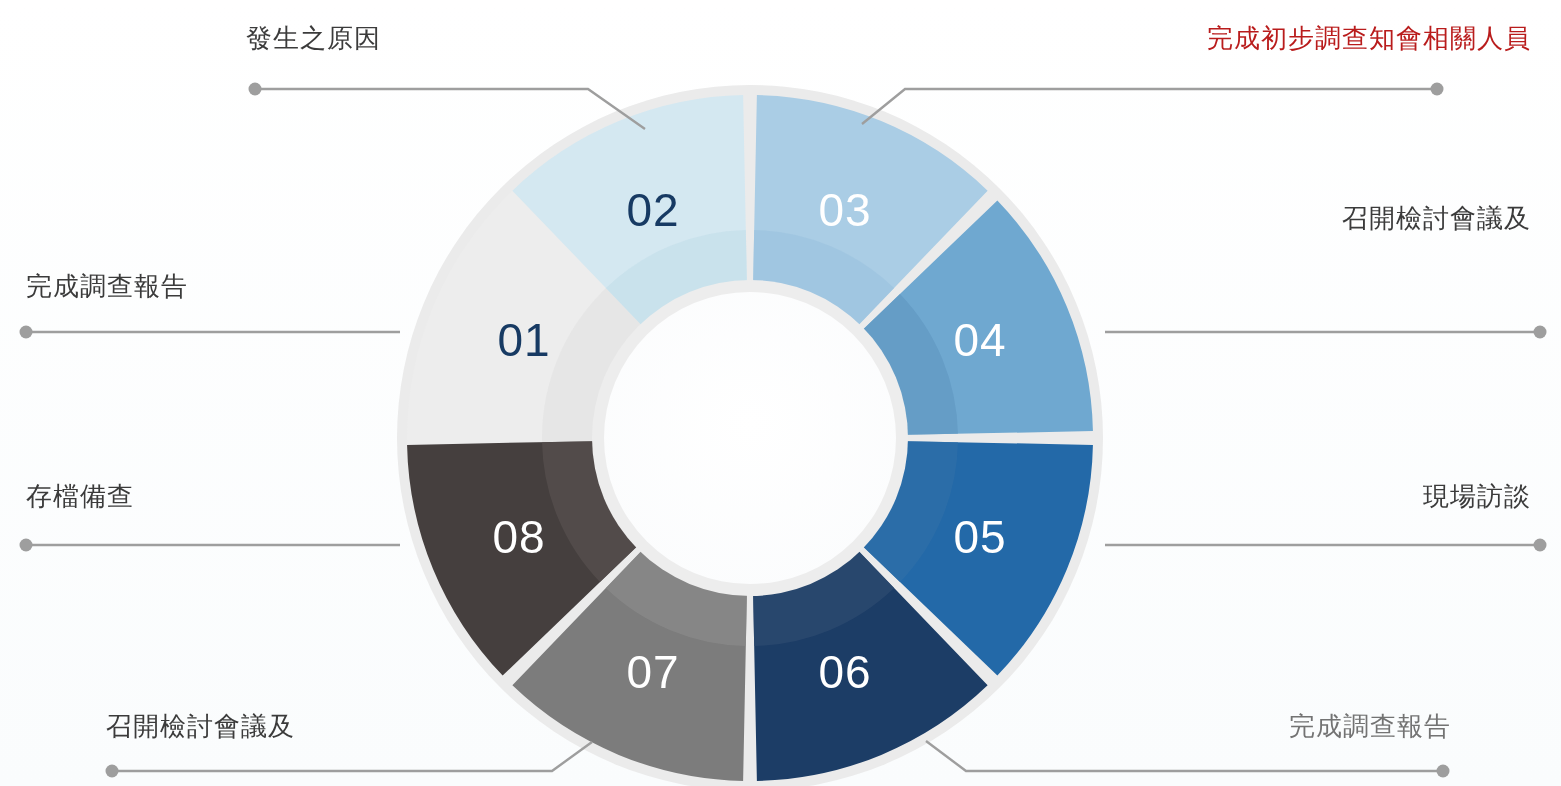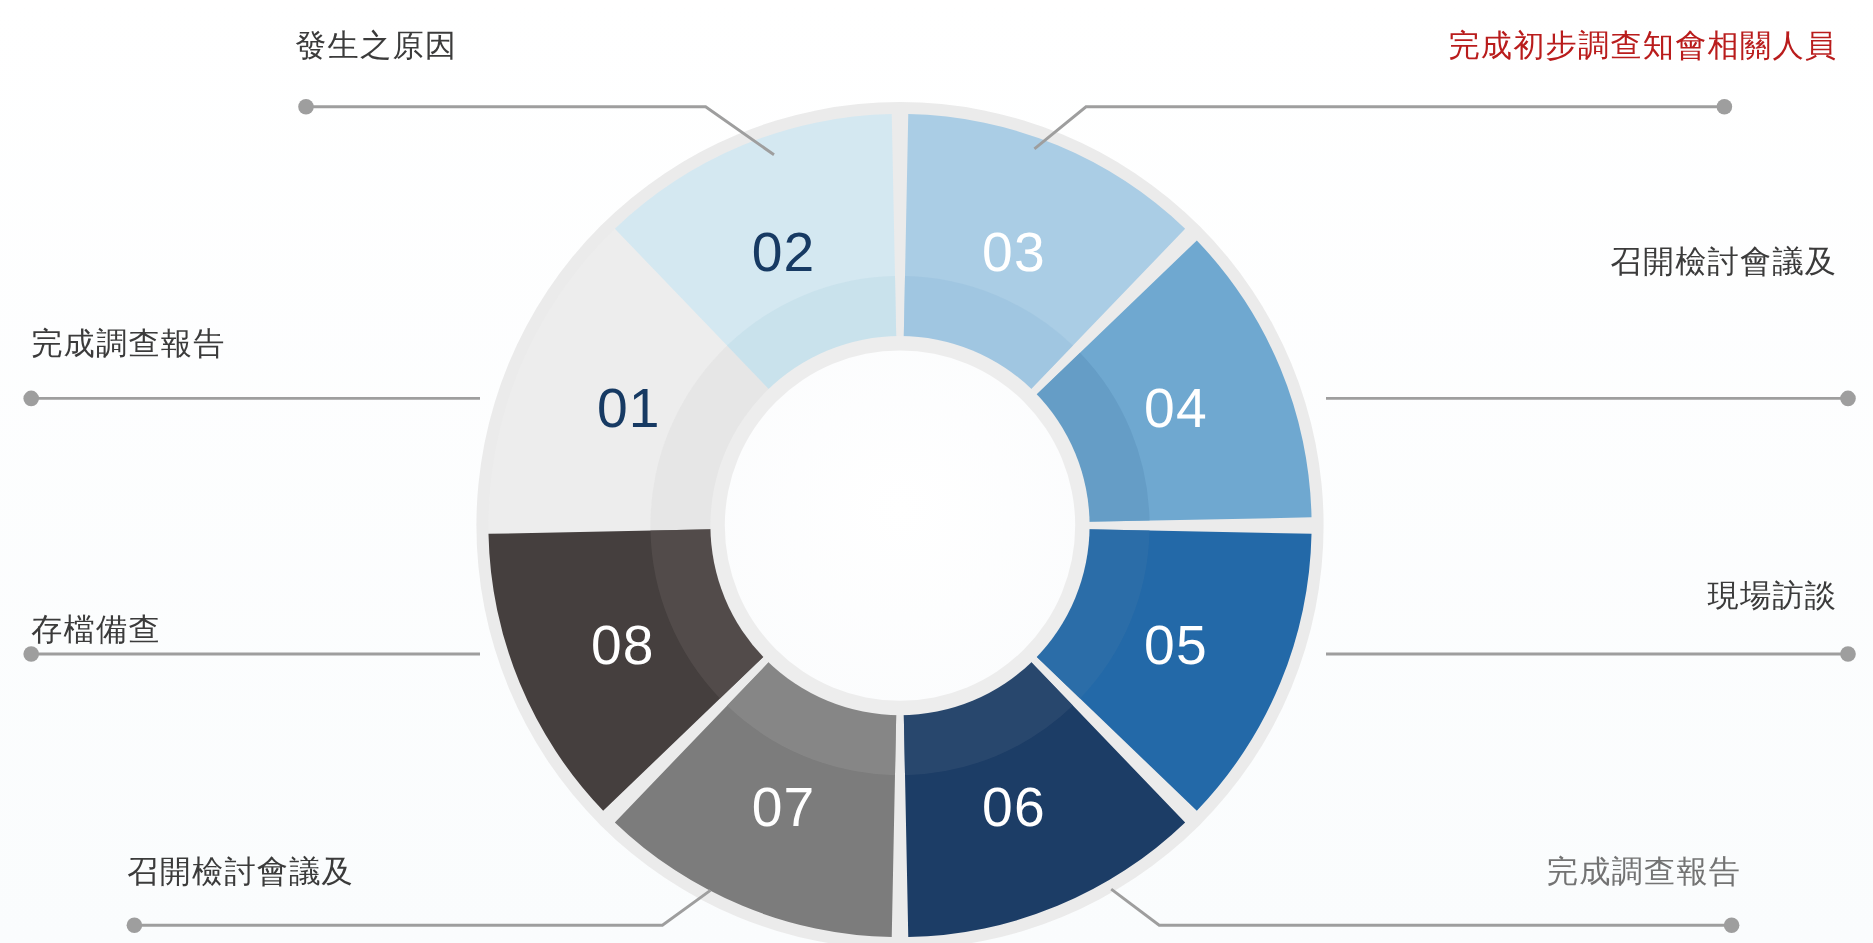--- a/index.html
+++ b/index.html
@@ -114,21 +114,21 @@
       </div>
       <div class="lbl r" style="top: 200px; right: 30px; color: rgb(59, 59, 59);">
         <span>召開檢討會議及</span>
       </div>
       <div class="lbl l" style="top: 268px; left: 26px; color: rgb(59, 59, 59);">
         <span>完成調查報告</span>
       </div>
       <div class="lbl r" style="top: 478px; right: 30px; color: rgb(59, 59, 59); margin-left: 16px;">
         <span>現場訪談</span>
       </div>
-      <div class="lbl l" style="top: 478px; left: 26px; color: rgb(59, 59, 59); margin-top: 28px;">
+      <div class="lbl l" style="top: 478px; left: 26px; color: rgb(59, 59, 59);">
         <span>存檔備查</span>
       </div>
       <div class="lbl l" style="top: 708px; left: 106px; color: rgb(59, 59, 59);">
         <span>召開檢討會議及</span>
       </div>
       <div class="lbl r" style="top: 708px; right: 110px; color: #737373;">
         <span>完成調查報告</span>
       </div>
     </div>
 </div>

